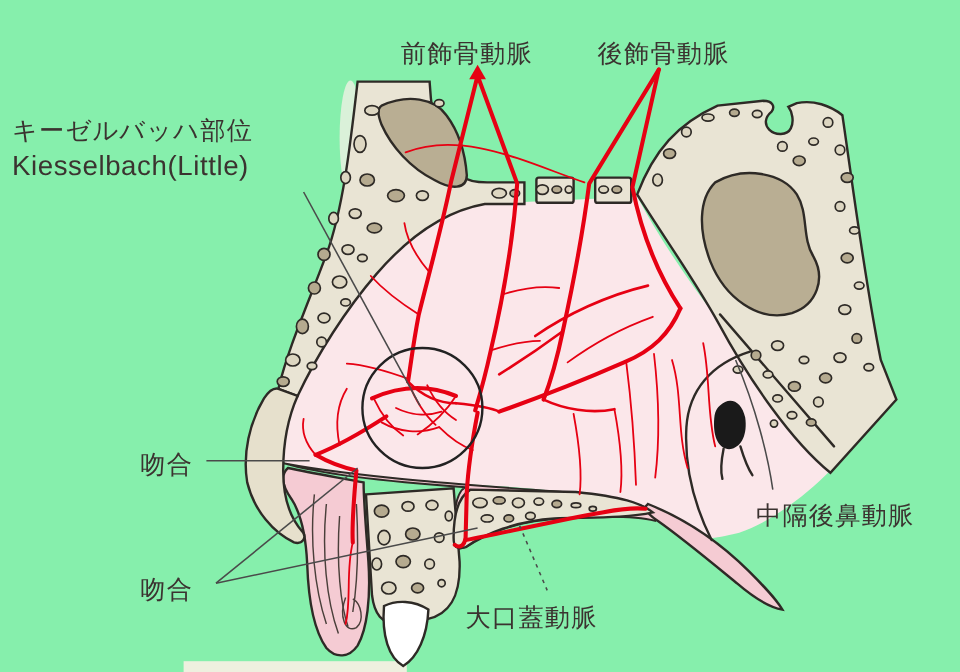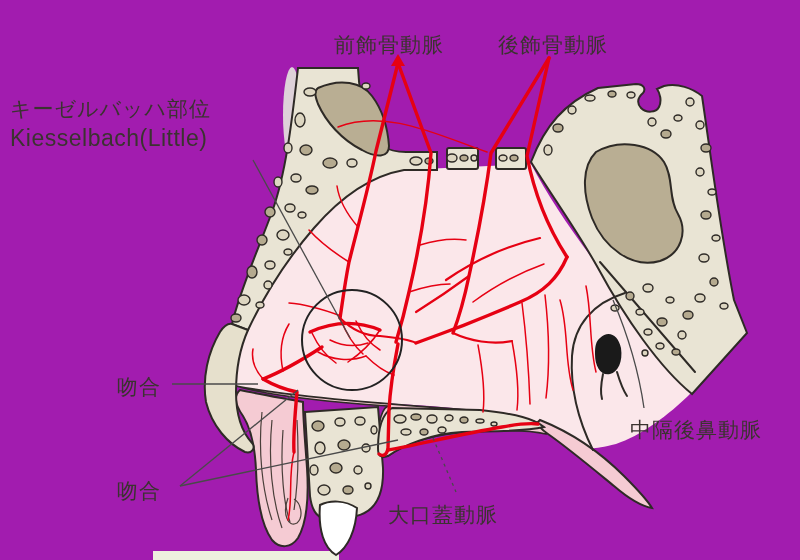--- a/index.html
+++ b/index.html
@@ -1,16 +1,16 @@
 <!DOCTYPE html>
 <html><head>
 <meta charset="utf-8">
 <style>
   html,body{margin:0;padding:0;background:#ffffff;}
-  .stage{position:relative;width:800px;height:560px;background:#a21caf;overflow:hidden;
+  .stage{position:relative;width:800px;height:560px;background:#86efac;overflow:hidden;
          font-family:"Liberation Sans","DejaVu Sans",sans-serif;}
   svg{display:block;}
   .lbl{font-family:"Liberation Sans","DejaVu Sans",sans-serif;
        fill:#3b3330;font-size:21px;letter-spacing:1px;}
   .lbl-en{font-size:23px;letter-spacing:0.5px;}
   .peb{fill:#ddd6c1;stroke:#2e2a26;stroke-width:1.4;}
   .pebd{fill:#b5aa8f;stroke:#2e2a26;stroke-width:1.4;}
   .bone{fill:#e9e4d4;stroke:#2e2a26;stroke-width:2;}
   .sinus{fill:#b9ae93;stroke:#2e2a26;stroke-width:2;}
   .art{stroke:#e60113;fill:none;stroke-linecap:round;stroke-linejoin:round;}

